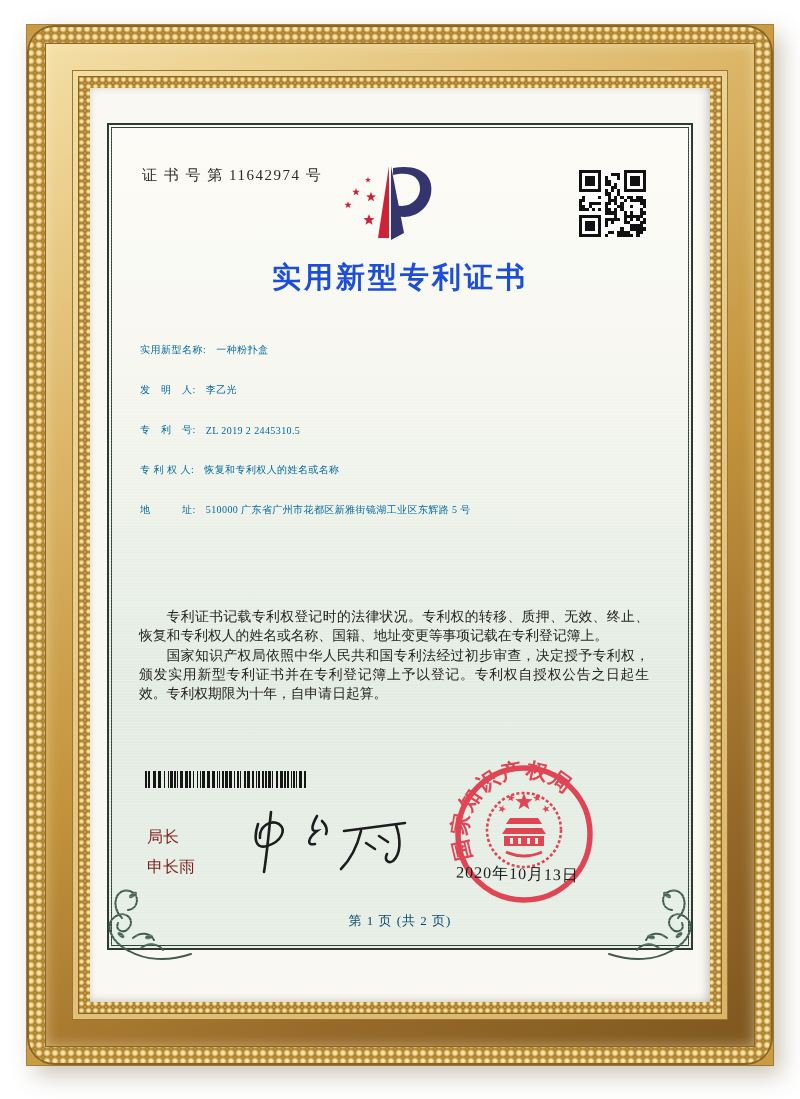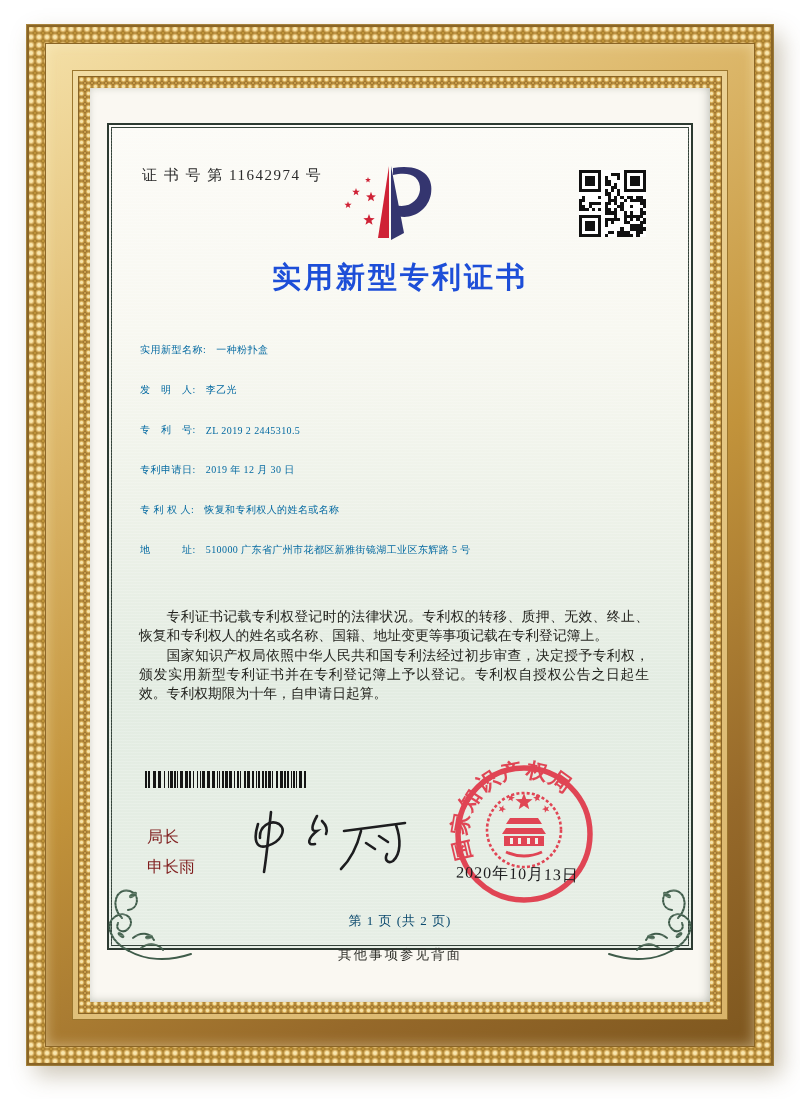--- a/index.html
+++ b/index.html
@@ -11,20 +11,21 @@
     position:absolute; left:27px; top:25px; width:746px; height:1040px;
     box-shadow: 8px 10px 22px rgba(110,90,45,.35), 0 0 0 1px #a9853d;
     background:#c99c44;
   }
   .f-bead-outer{
     width:100%; height:100%; padding:18px;
     background-color:#c59a40;
     background-image: radial-gradient(circle at 4px 4px, #f8e6ae 1.4px, #dcb568 2.6px, #a47a2b 4.2px, #bd9138 4.6px);
     background-size:8px 8px;
     box-shadow: inset 0 0 0 2px #8a6526;
+    border-radius: 27px;
   }
   .f-slope{
     width:100%; height:100%; padding:27px;
     background: linear-gradient(150deg,#f4dfa6 0%, #ddb86b 28%, #c2933b 55%, #96692a 82%, #7e571f 100%);
     box-shadow: inset 0 0 0 1px #8a6526, inset 0 0 14px rgba(255,244,205,.55);
   }
   .f-step{
     width:100%; height:100%; padding:6px;
     background: linear-gradient(150deg,#f2dda4,#d9b469);
     box-shadow: inset 0 0 0 1px #9b762e;
@@ -303,24 +304,20 @@
           </div>
           <div class="field-row">
             <span class="field-label">发　明　人:</span>
             <span class="field-value">李乙光</span>
           </div>
           <div class="field-row">
             <span class="field-label">专　利　号:</span>
             <span class="field-value">ZL 2019 2 2445310.5</span>
           </div>
           <div class="field-row">
-            <span class="field-label">专利申请日:</span>
-            <span class="field-value">2019 年 12 月 30 日</span>
-          </div>
-          <div class="field-row">
             <span class="field-label">专 利 权 人:</span>
             <span class="field-value">恢复和专利权人的姓名或名称</span>
           </div>
           <div class="field-row">
             <span class="field-label">地　　　址:</span>
             <span class="field-value">510000 广东省广州市花都区新雅街镜湖工业区东辉路 5 号</span>
           </div>
         </div>
 
         <div class="body-text">
@@ -414,21 +411,20 @@
                   <polygon points="63.37,55.24 63.39,58.06 66.00,59.14 63.32,60.03 63.10,62.85 61.43,60.58 58.68,61.24 60.32,58.94 58.85,56.54 61.54,57.39"></polygon>
                   <polygon points="71.69,44.06 72.21,46.83 74.96,47.44 72.48,48.79 72.75,51.60 70.71,49.65 68.12,50.78 69.34,48.23 67.47,46.12 70.26,46.49"></polygon>
                   <polygon points="96.31,44.06 97.74,46.49 100.53,46.12 98.66,48.23 99.88,50.78 97.29,49.65 95.25,51.60 95.52,48.79 93.04,47.44 95.79,46.83"></polygon>
                   <polygon points="104.63,55.24 106.46,57.39 109.15,56.54 107.68,58.94 109.32,61.24 106.57,60.58 104.90,62.85 104.68,60.03 102.00,59.14 104.61,58.06"></polygon>
                 </g>
         </svg>
 
         <div class="seal-date">2020年10月13日</div>
 
         <div class="page-note">第 1 页 (共 2 页)</div>
-        <div class="back-note">其他事项参见背面</div>
 
      </div>
 
     </div>
    </div>
   </div>
  </div>
 </div>
 
 </body></html>

